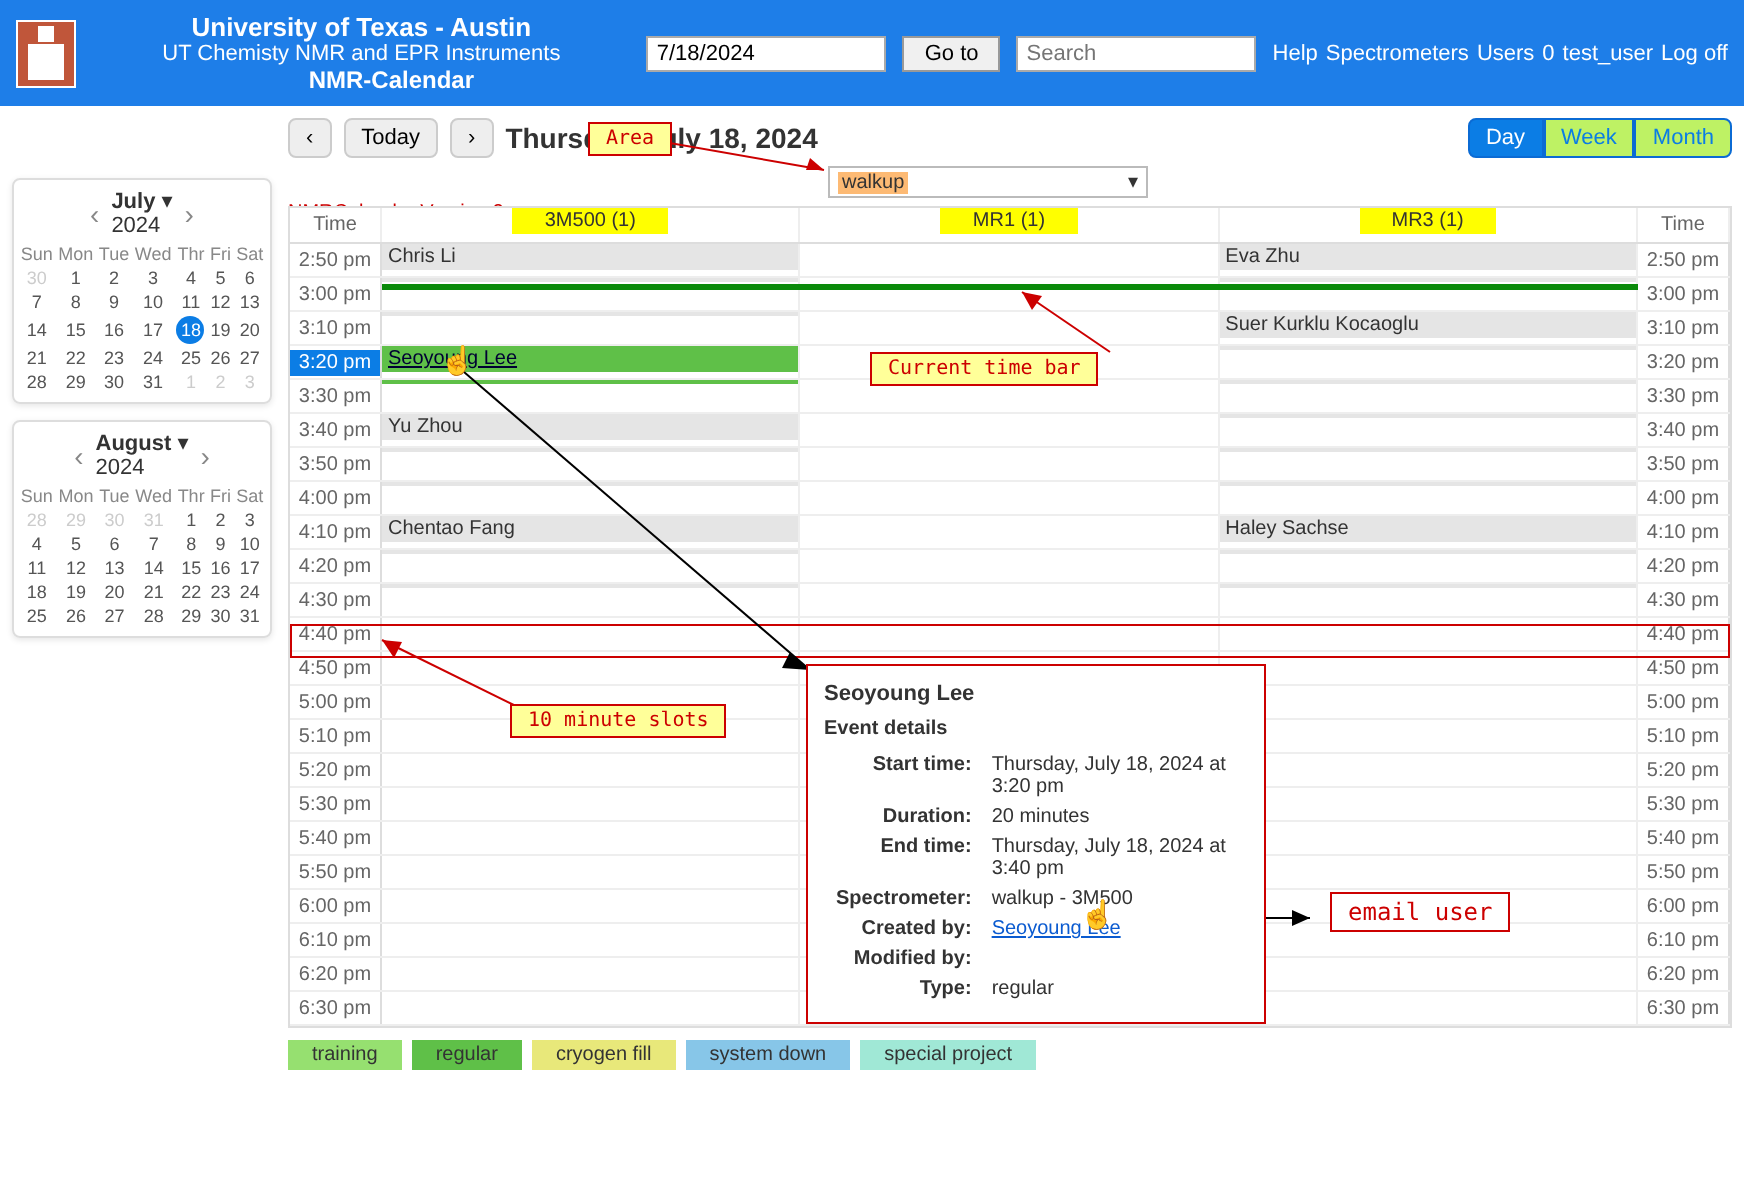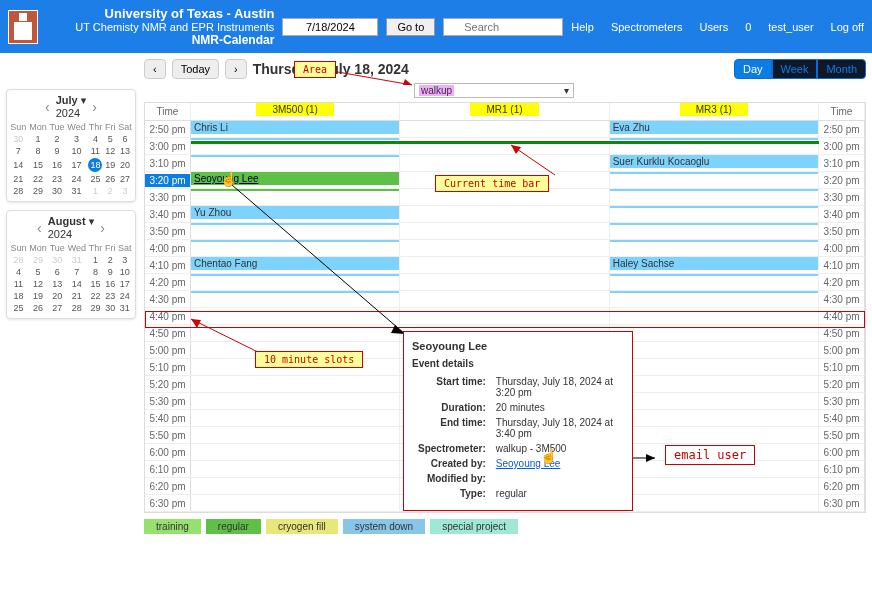--- a/index.html
+++ b/index.html
@@ -1,64 +1,64 @@
 <!DOCTYPE html>
 <html><head>
 <meta charset="utf-8">
 <style>
 *{box-sizing:border-box;margin:0;padding:0;font-family:Arial,Helvetica,sans-serif}
 body{background:#fff;font-size:11px;color:#333;width:872px}
 .hdr{background:#1e7ee8;color:#fff;padding:6px 8px;display:flex;align-items:center;gap:8px}
 .logo{width:30px;height:34px;background:#c0563a;border:1px solid #fff;display:flex;flex-direction:column;align-items:center;justify-content:flex-start;padding-top:2px}
 .logo-top{width:8px;height:8px;background:#fff}
 .logo-body{width:18px;height:18px;background:#fff;margin-top:1px}
-.ttl{flex:1;text-align:right}
+.ttl{flex:1;text-align:center}
 .ttl .t1{font-weight:bold;font-size:13px}
 .ttl .t2{font-size:11px}
 .ttl .t3{font-weight:bold;font-size:12px;margin-left:30px}
-.date-in{width:96px;padding:2px 4px;font-size:11px;text-align:center;border:1px solid #aaa}
+.date-in{width:120px;padding:2px 4px;font-size:11px;border:1px solid #aaa}
 .gobtn{padding:2px 10px;font-size:11px;background:#f0f0f0;border:1px solid #999}
-.srch{width:120px;padding:2px 20px;font-size:11px;border:1px solid #aaa}
-.nav-links{display:flex;gap:17px;font-size:11px;align-items:center}
+.srch{width:120px;padding:2px 4px;font-size:11px;border:1px solid #aaa}
+.nav-links{display:flex;gap:4px;font-size:11px;align-items:center}
 .nav-links span{cursor:pointer}
 .main{display:flex;gap:8px;padding:6px}
 .side{width:130px;flex-shrink:0;margin-top:30px}
 .minical{border:1px solid #ddd;border-radius:4px;padding:4px 2px;margin-bottom:8px;box-shadow:0 1px 3px rgba(0,0,0,.1)}
 .mc-hdr{display:flex;align-items:center;justify-content:center;gap:6px;font-size:11px;margin-bottom:2px}
 .mc-hdr .arr{cursor:pointer;color:#888;font-size:14px}
 .mc-grid{width:100%;border-collapse:collapse;font-size:9px;text-align:center}
 .mc-grid th{color:#888;font-weight:normal;padding:1px}
 .mc-grid td{padding:1px;color:#555;cursor:pointer}
 .mc-grid td.out{color:#ccc}
 .mc-grid td.today span{background:#0b7de5;color:#fff;border-radius:50%;display:inline-block;width:14px;height:14px;line-height:14px}
 .content{flex:1;position:relative}
 .tbar{display:flex;align-items:center;gap:6px;margin-bottom:4px}
 .nbtn{background:#eee;border:1px solid #ccc;border-radius:4px;padding:3px 8px;font-size:11px;cursor:pointer}
 .datehead{flex:1;text-align:left;font-weight:bold;font-size:14px}
 .view-tog{display:flex}
 .view-tog span{padding:3px 8px;font-size:11px;border:1px solid #0b6bd4;cursor:pointer}
 .view-tog .act{background:#0b7de5;color:#fff}
-.view-tog span:not(.act){background:#0f172a;color:#0b7de5}
+.view-tog span:not(.act){background:#bef264;color:#0b7de5}
 .view-tog span:first-child{border-radius:4px 0 0 4px}
 .view-tog span:last-child{border-radius:0 4px 4px 0}
 .areabar{display:flex;align-items:center;gap:10px;margin-bottom:4px;position:relative}
 .area-sel{border:1px solid #bbb;width:160px;font-size:10px;padding:1px 4px;display:flex;justify-content:space-between;align-items:center;margin-left:270px}
-.area-sel .val{background:#f0abfc;padding:0 2px}
+.area-sel .val{background:#fdba74;padding:0 2px}
 .ver{color:#c00;font-size:10px;position:absolute;left:0;top:18px}
 .callout{border:1px solid #c00;background:#ff9;color:#c00;font-family:monospace;font-size:10px;padding:2px 8px;position:absolute;z-index:10}
 .sched{position:relative;border:1px solid #ddd}
 .shdr{display:flex;background:#fff;border-bottom:1px solid #ddd}
 .tcol{width:46px;flex-shrink:0;text-align:center;font-size:10px;color:#666;padding:3px 0;border-right:1px solid #eee}
 .rescol{flex:1;text-align:center;border-right:1px solid #eee}
 .rescol span{background:#ff0;font-size:10px;padding:1px 16px}
 .srow{display:flex;height:17px;border-bottom:1px solid #eee;position:relative}
 .srow .tcol{border-right:1px solid #ddd}
 .srow .cell{flex:1;border-right:1px solid #eee;position:relative}
 .ev{position:absolute;left:0;right:0;font-size:10px;padding:1px 3px;overflow:hidden;white-space:nowrap}
-.ev.training{background:#7dd3fc}
+.ev.training{background:#e5e5e5}
 .ev.regular{background:#5fc048;color:#003}
 .ev a{color:#003;text-decoration:underline}
 .now-label{background:#0b7de5;color:#fff;font-size:10px;padding:1px 4px}
 .greenbar{position:absolute;left:46px;right:46px;height:3px;background:#0a8a0a;z-index:4}
 .redframe{position:absolute;left:0;right:0;height:17px;border:1px solid #c00;z-index:5;pointer-events:none}
 .tooltip{position:absolute;border:1px solid #c00;background:#fff;padding:8px;font-size:10px;width:230px;z-index:20}
 .tooltip .tt{font-weight:bold;font-size:11px;margin-bottom:6px}
 .tooltip .sub{font-weight:bold;margin-bottom:4px}
 .tooltip table td{padding:1px 4px;font-size:10px;vertical-align:top}
 .tooltip table td:first-child{text-align:right;font-weight:bold}

